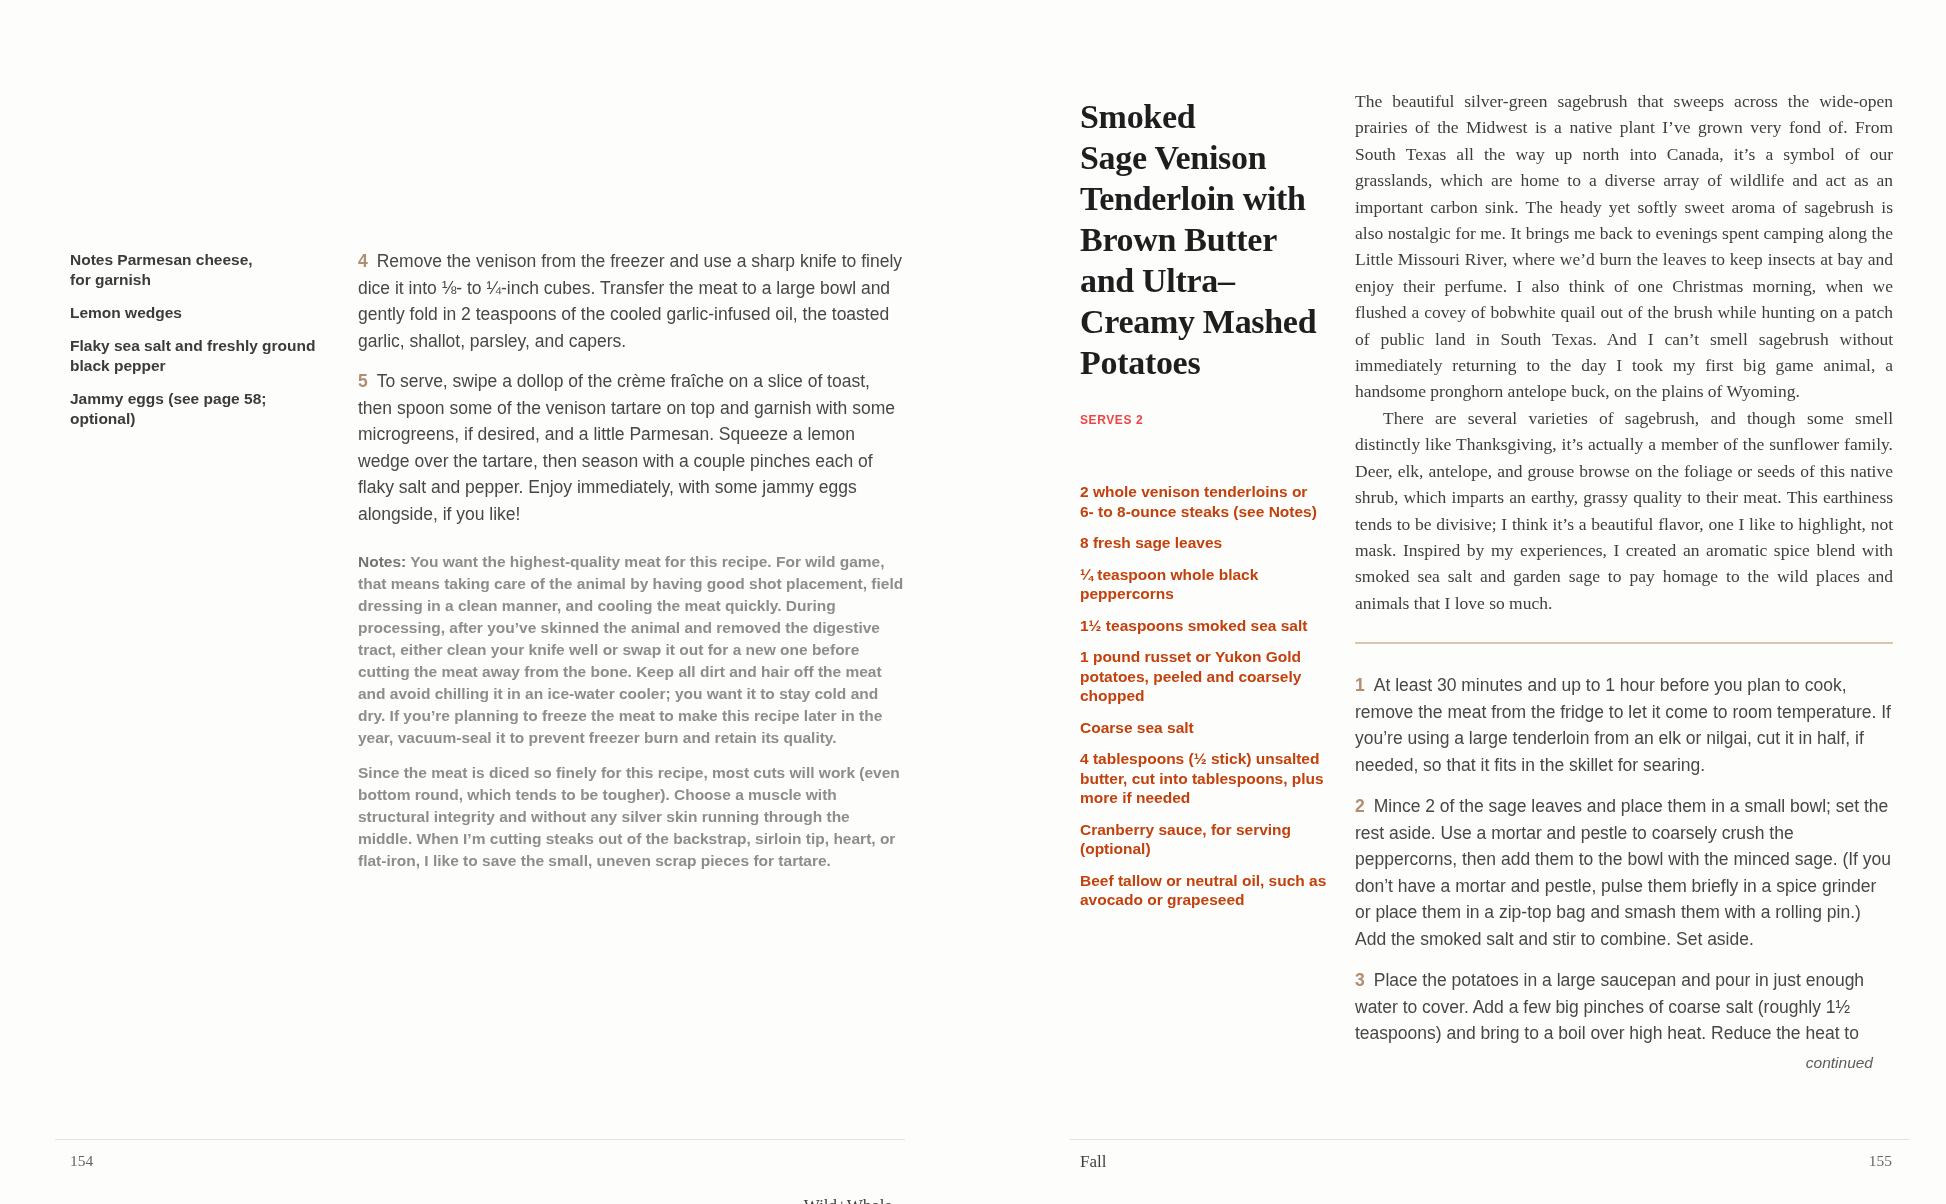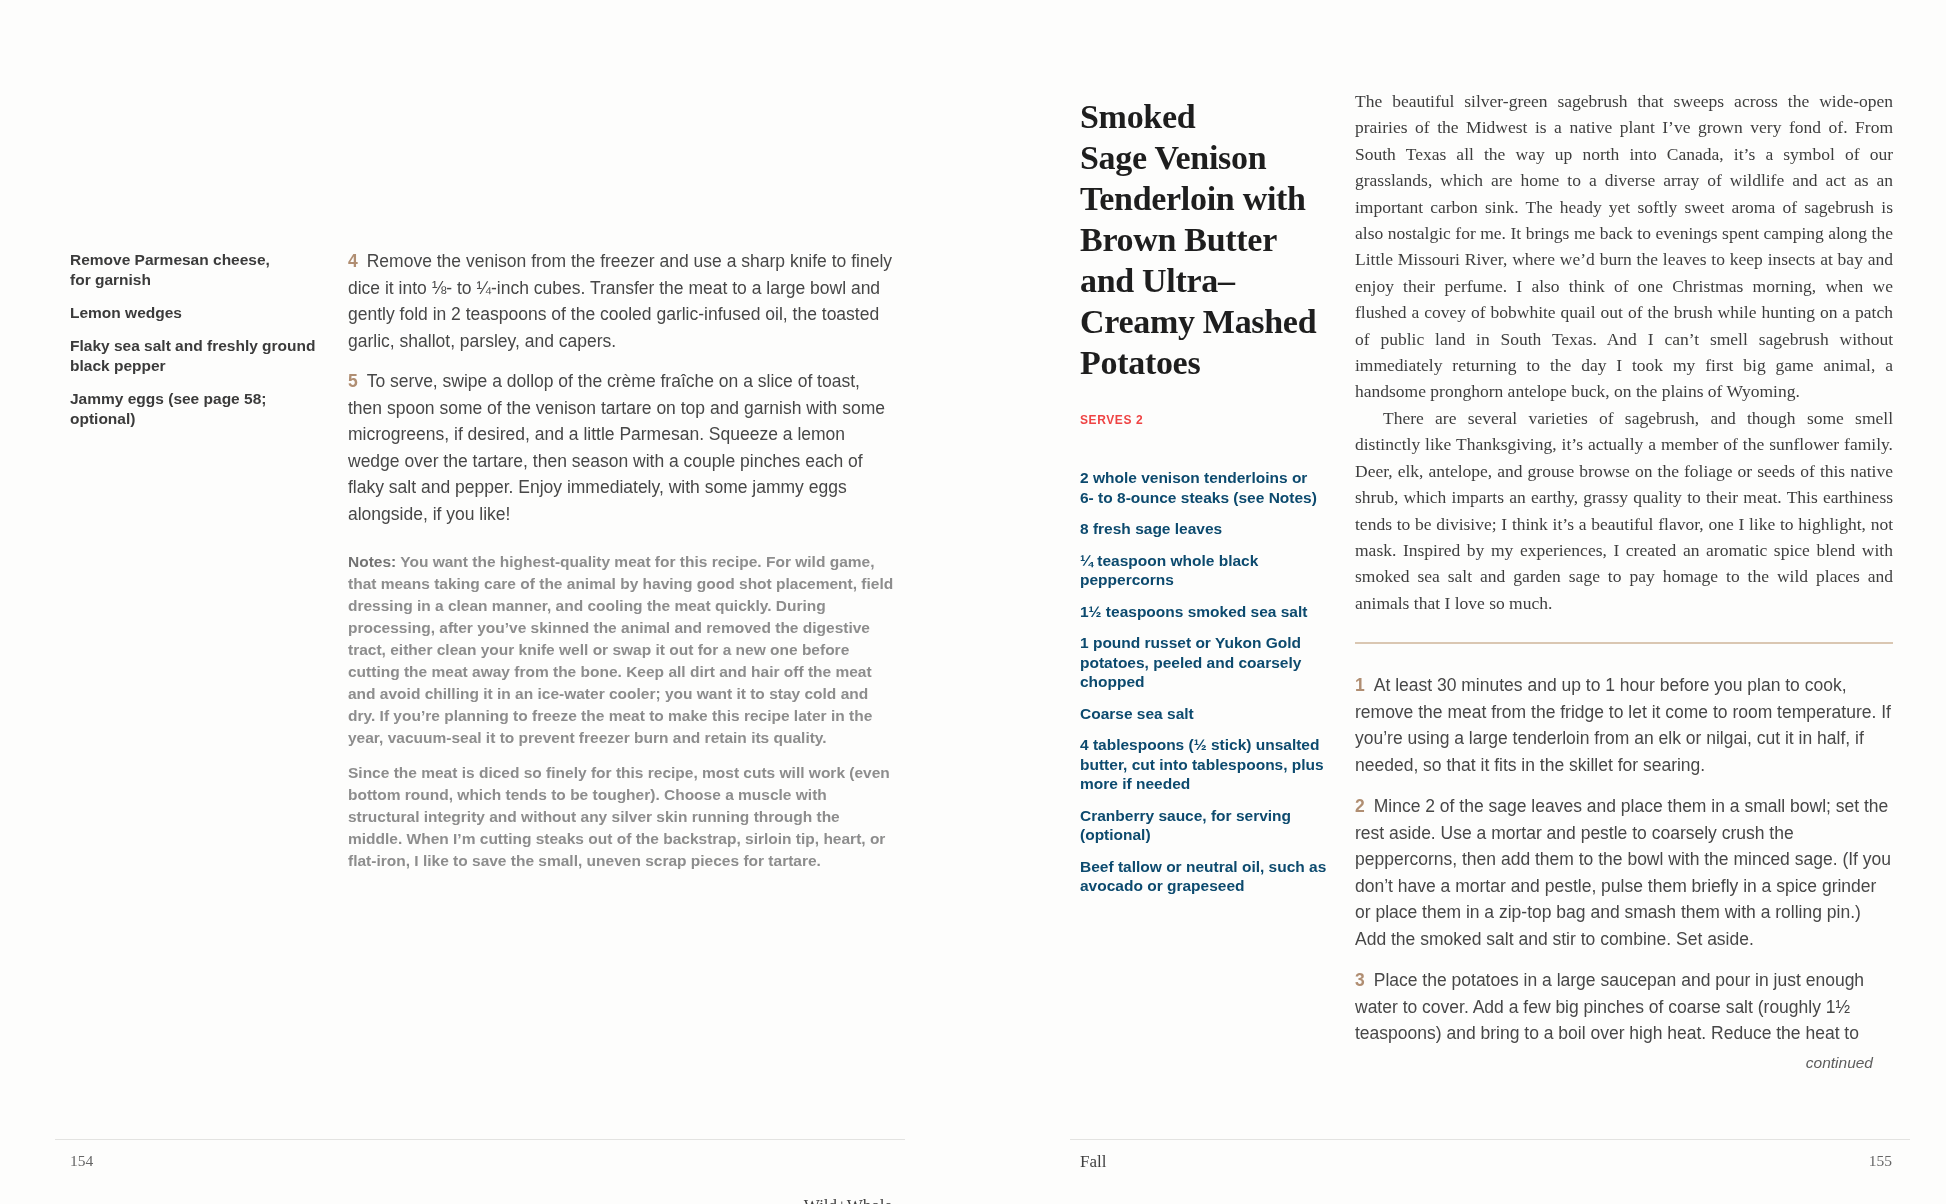--- a/index.html
+++ b/index.html
@@ -17,21 +17,21 @@
 
   
   .ing-col-left {
     left: 70px; top: 250px; width: 250px;
     color: #3b3b3b;
   }
   .ing-col-left .ing-item {
     font-size: 15.5px; line-height: 20px; font-weight: 700;
     margin-bottom: 13px;
   }
-  .steps-col-left { left: 348px; top: 248px; width: 548px; }
+  .steps-col-left { left: 358px; top: 248px; width: 548px; }
   .step {
     font-size: 17.5px; line-height: 26.5px; color: #474747;
     margin-bottom: 14px;
   }
   .step-num {
     color: #b08e72; font-weight: 700; margin-right: 9px;
   }
   .notes {
     font-size: 15.5px; line-height: 22px; color: #8d8d8d;
     font-weight: 600; margin-bottom: 13px;
@@ -44,21 +44,21 @@
     left: 1080px; top: 96px; width: 280px;
     font-family: "Liberation Serif", serif;
     font-size: 34px; line-height: 41px; font-weight: 700;
     letter-spacing: -0.3px; color: #1e1e1e;
   }
   .serves {
     left: 1080px; top: 413px;
     font-size: 12px; font-weight: 700; letter-spacing: 0.6px;
     color: #ef4444;
   }
-  .ing-col-right { left: 1080px; top: 468px; width: 250px; color: #0c4a6e; }
+  .ing-col-right { left: 1080px; top: 482px; width: 250px; color: #c2410c; }
   .ing-col-right .ing-item {
     font-size: 15.5px; line-height: 19.5px; font-weight: 700;
     margin-bottom: 12px;
   }
   .body-col { left: 1355px; top: 88px; width: 538px; }
   .intro {
     font-family: "Liberation Serif", serif;
     font-size: 17.5px; line-height: 26.4px; color: #3e3e3e;
     text-align: justify;
   }
@@ -88,21 +88,21 @@
   .folio-right { left: 1790px; width: 102px; text-align: right; }
 </style>
 </head>
 <body>
 
 <div class="canvas">
 
   <section>
 
     <aside class="abs ing-col-left">
-      <p class="ing-item prewrap">Remove Parmesan cheese,
+      <p class="ing-item prewrap">Notes Parmesan cheese,
 for garnish</p>
       <p class="ing-item prewrap">Lemon wedges</p>
       <p class="ing-item prewrap">Flaky sea salt and freshly ground
 black pepper</p>
       <p class="ing-item prewrap">Jammy eggs (see page 58; optional)</p>
     </aside>
 
     <div class="abs steps-col-left">
       <p class="step"><span class="step-num">4</span><span>Remove the venison from the freezer and use a sharp knife to finely dice it into ⅛- to ¼-inch cubes. Transfer the meat to a large bowl and gently fold in 2 teaspoons of the cooled garlic-infused oil, the toasted garlic, shallot, parsley, and capers.</span></p>
       <p class="step"><span class="step-num">5</span><span>To serve, swipe a dollop of the crème fraîche on a slice of toast, then spoon some of the venison tartare on top and garnish with some microgreens, if desired, and a little Parmesan. Squeeze a lemon wedge over the tartare, then season with a couple pinches each of flaky salt and pepper. Enjoy immediately, with some jammy eggs alongside, if you like!</span></p>

